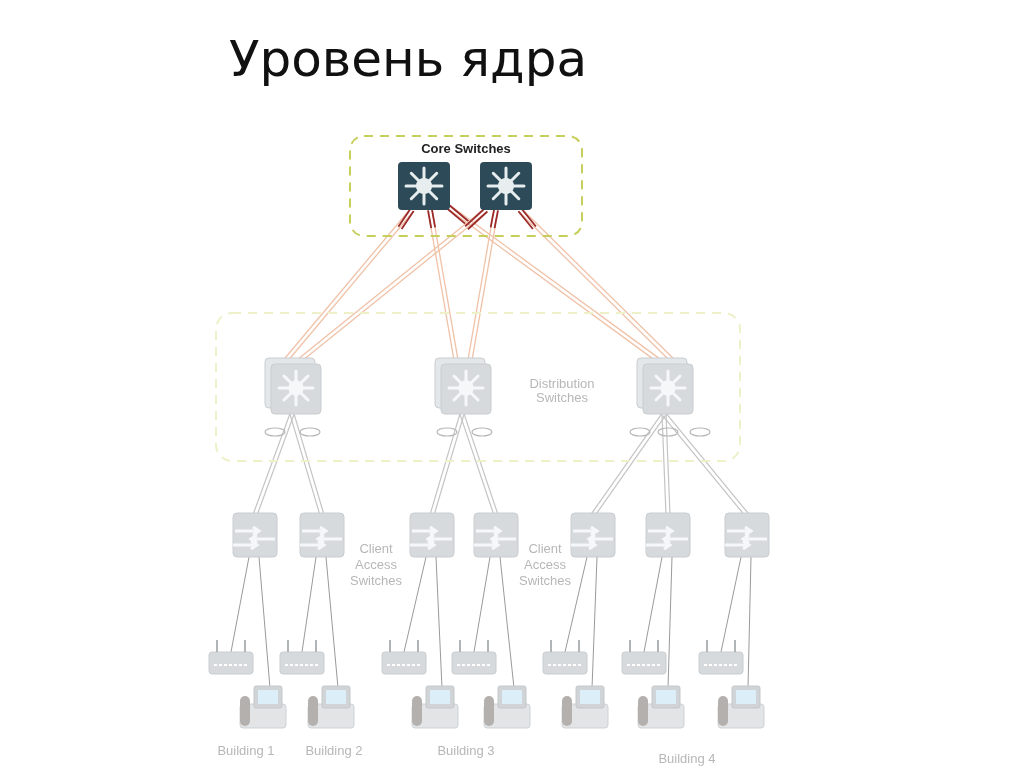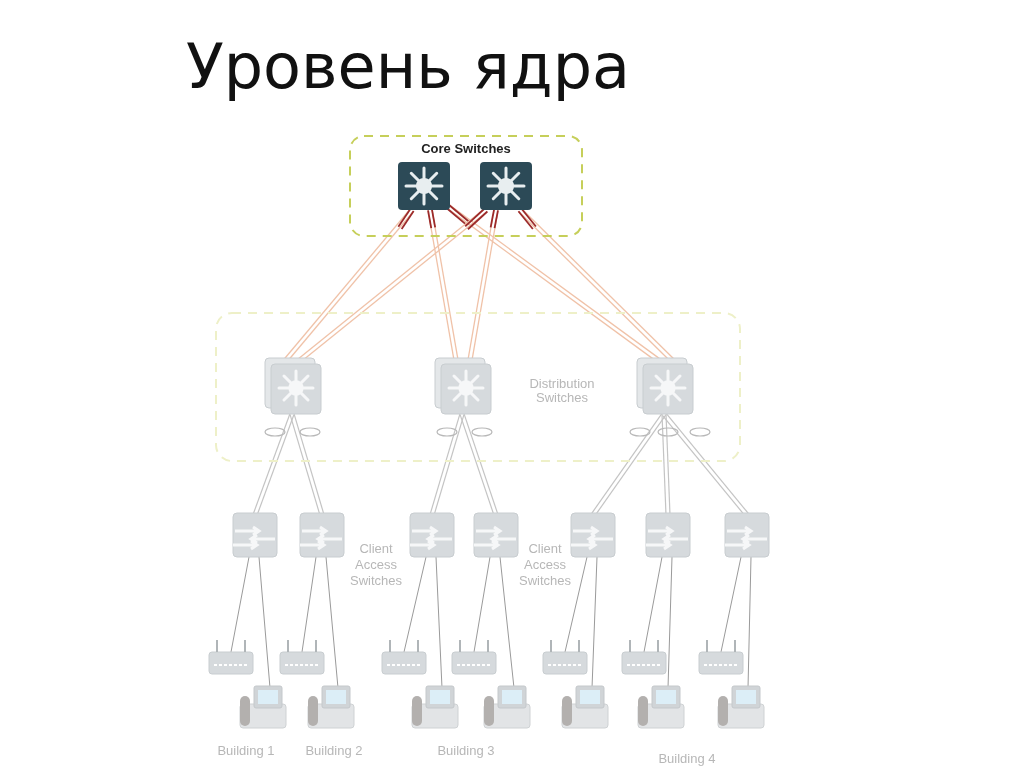--- a/index.html
+++ b/index.html
@@ -1,17 +1,17 @@
 <!DOCTYPE html>
 <html><head>
 <meta charset="utf-8">
 <style>
   html,body{margin:0;padding:0;background:#fff;}
   body{width:1024px;height:767px;position:relative;overflow:hidden;font-family:"Liberation Sans",sans-serif;}
-  #title{position:absolute;left:0;top:30px;width:816px;text-align:center;font-family:"DejaVu Sans","Liberation Sans",sans-serif;font-size:62px;color:#111;}
+  #title{position:absolute;left:0;top:30px;width:816px;text-align:center;font-family:"DejaVu Sans","Liberation Sans",sans-serif;font-size:50px;color:#111;}
   #diagram{position:absolute;left:0;top:0;}
   .lbl{font-family:"Liberation Sans",sans-serif;fill:#b7b7b7;font-size:13px;}
   .core-lbl{font-family:"Liberation Sans",sans-serif;fill:#222;font-size:13px;font-weight:bold;}
 </style>
 </head>
 <body>
 
 <div id="title">Уровень ядра</div>
 
 <svg id="diagram" width="1024" height="767">

